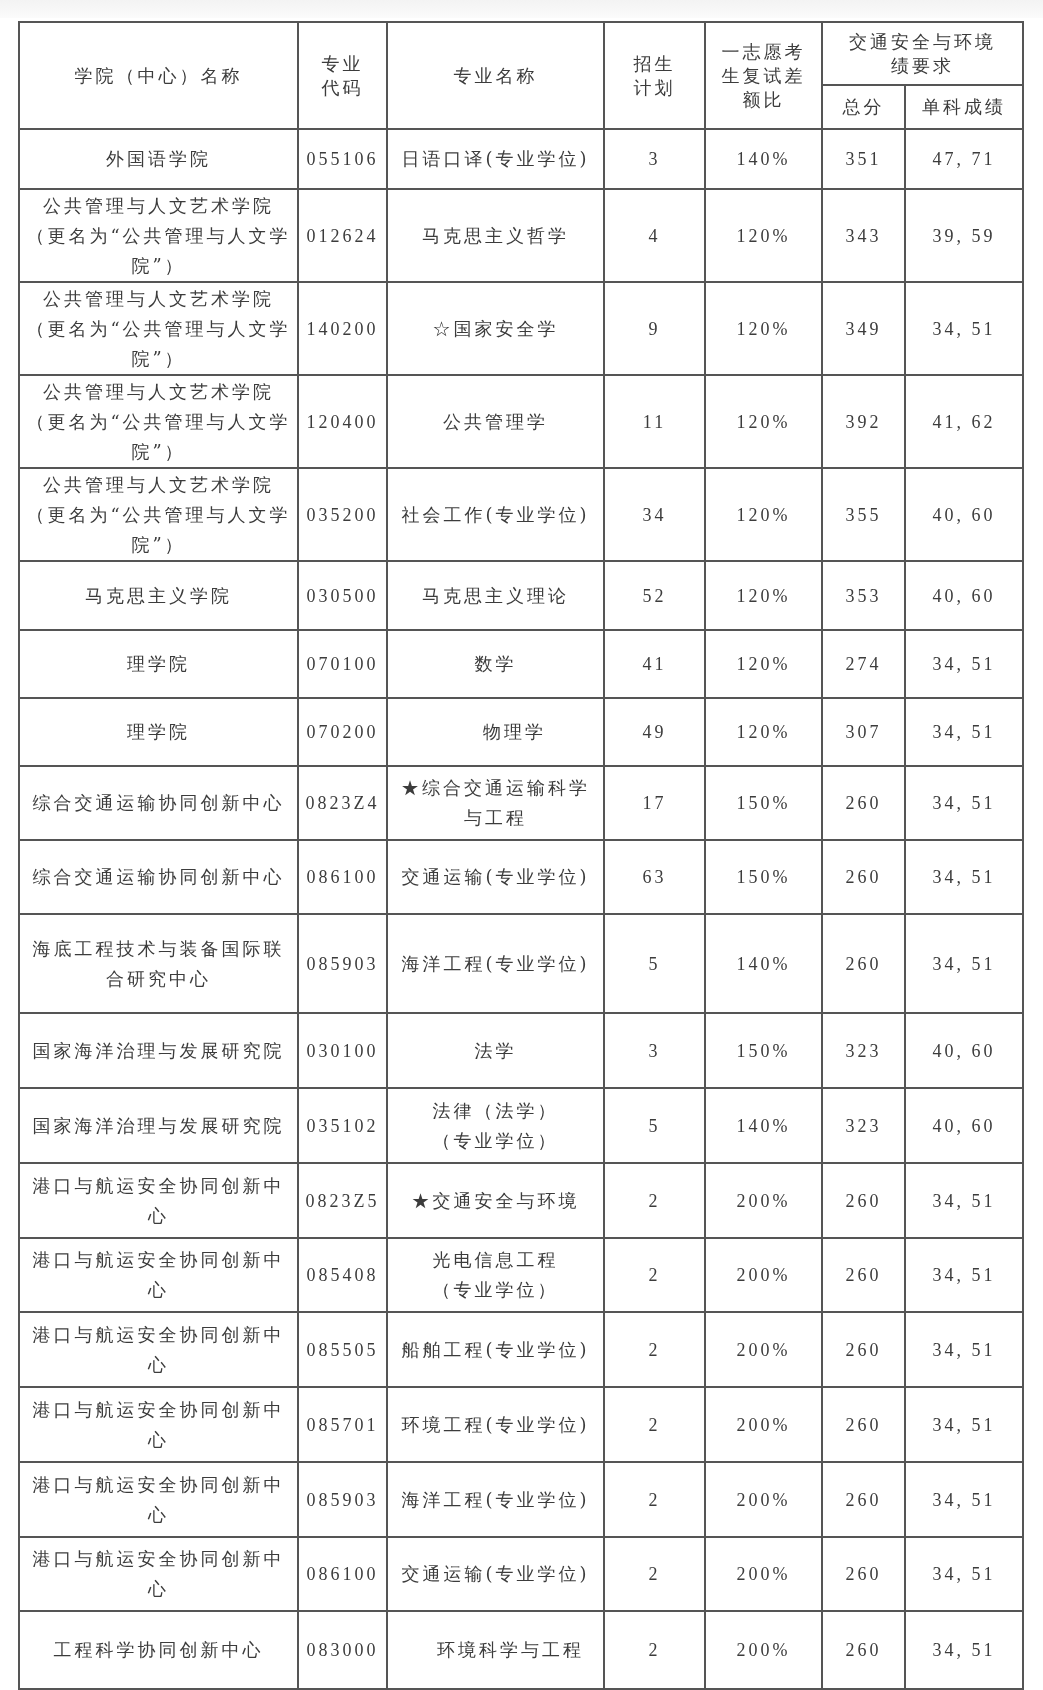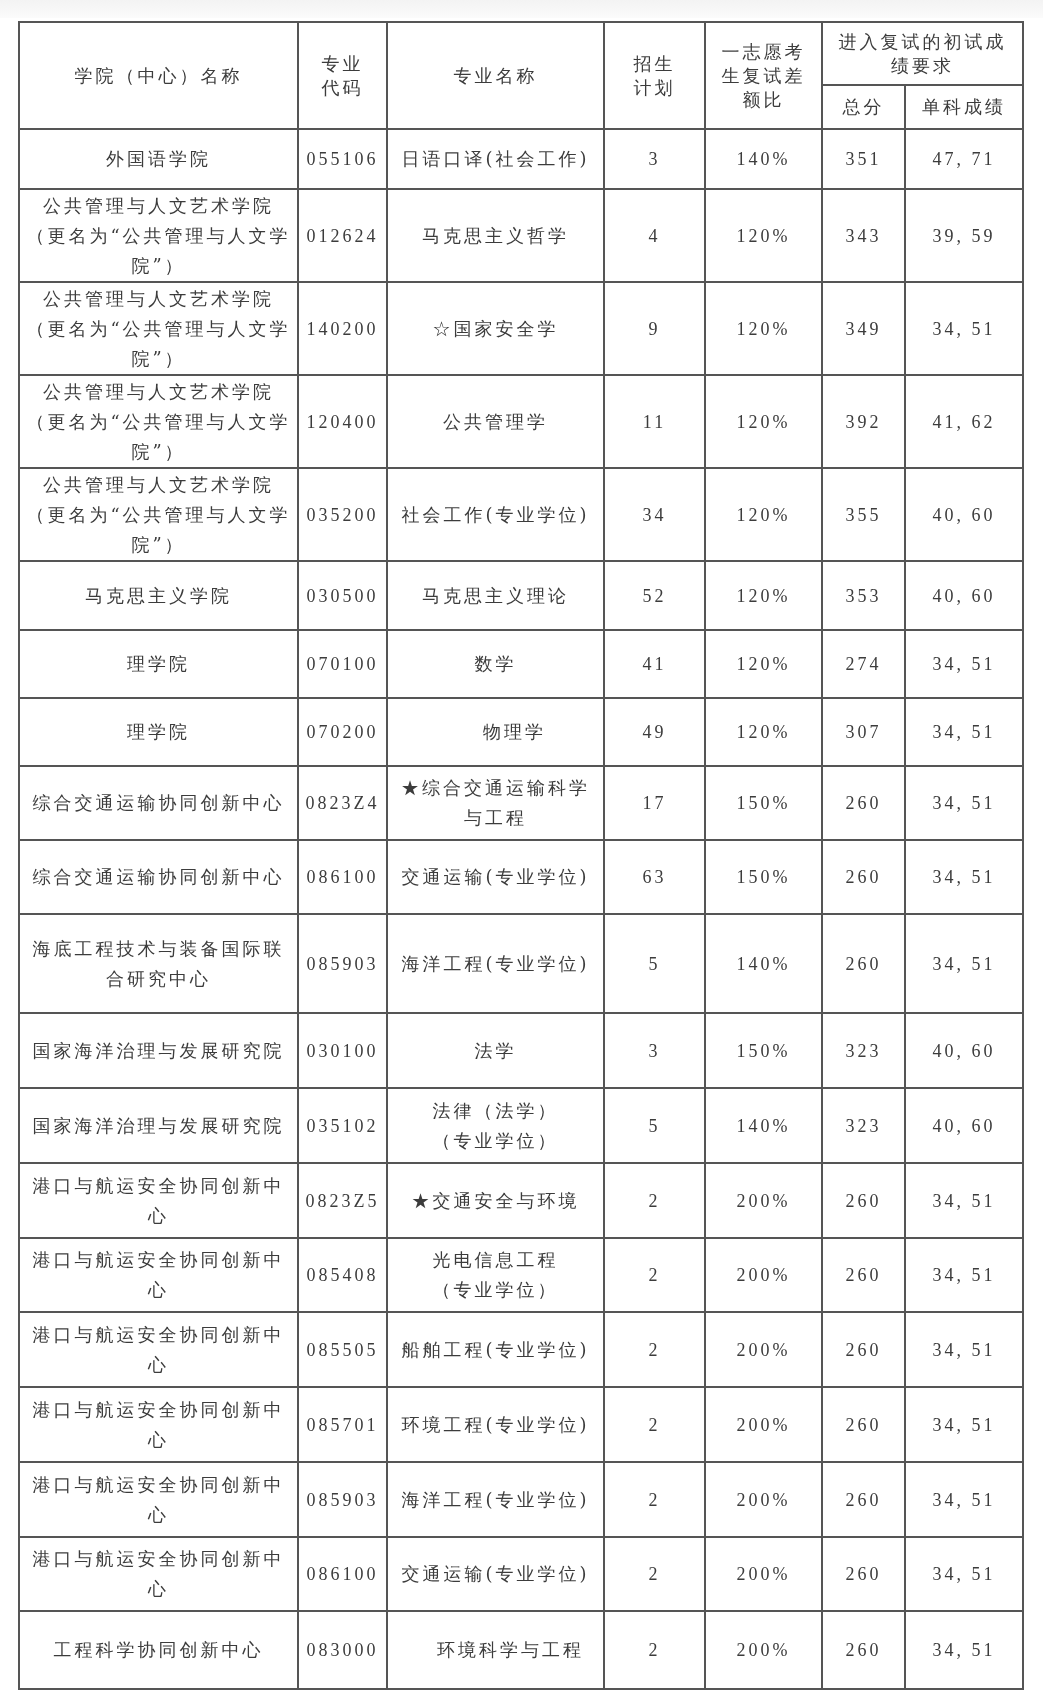--- a/index.html
+++ b/index.html
@@ -40,33 +40,33 @@
     <tr style="height:63px">
       <th rowspan="2">学院（中心）名称</th>
       <th rowspan="2" style="white-space:pre-line">专业
 代码</th>
       <th rowspan="2">专业名称</th>
       <th rowspan="2" style="white-space:pre-line">招生
 计划</th>
       <th rowspan="2" style="white-space:pre-line">一志愿考
 生复试差
 额比</th>
-      <th colspan="2" style="white-space:pre-line">进入复试的初试成
+      <th colspan="2" style="white-space:pre-line">交通安全与环境
 绩要求</th>
     </tr>
     <tr style="height:44px">
       <th>总分</th>
       <th>单科成绩</th>
     </tr>
   </thead>
   <tbody id="tbody">
       <tr style="height: 60px;">
         <td class="college">外国语学院</td>
         <td class="num">055106</td>
-        <td style="white-space: pre-line;">日语口译(社会工作)</td>
+        <td style="white-space: pre-line;">日语口译(专业学位)</td>
         <td class="num">3</td>
         <td class="num">140%</td>
         <td class="num">351</td>
         <td class="num">47, 71</td>
       </tr>
       <tr style="height: 93px;">
         <td class="college">公共管理与人文艺术学院（更名为“公共管理与人文学院”）</td>
         <td class="num">012624</td>
         <td style="white-space: pre-line;">马克思主义哲学</td>
         <td class="num">4</td>

